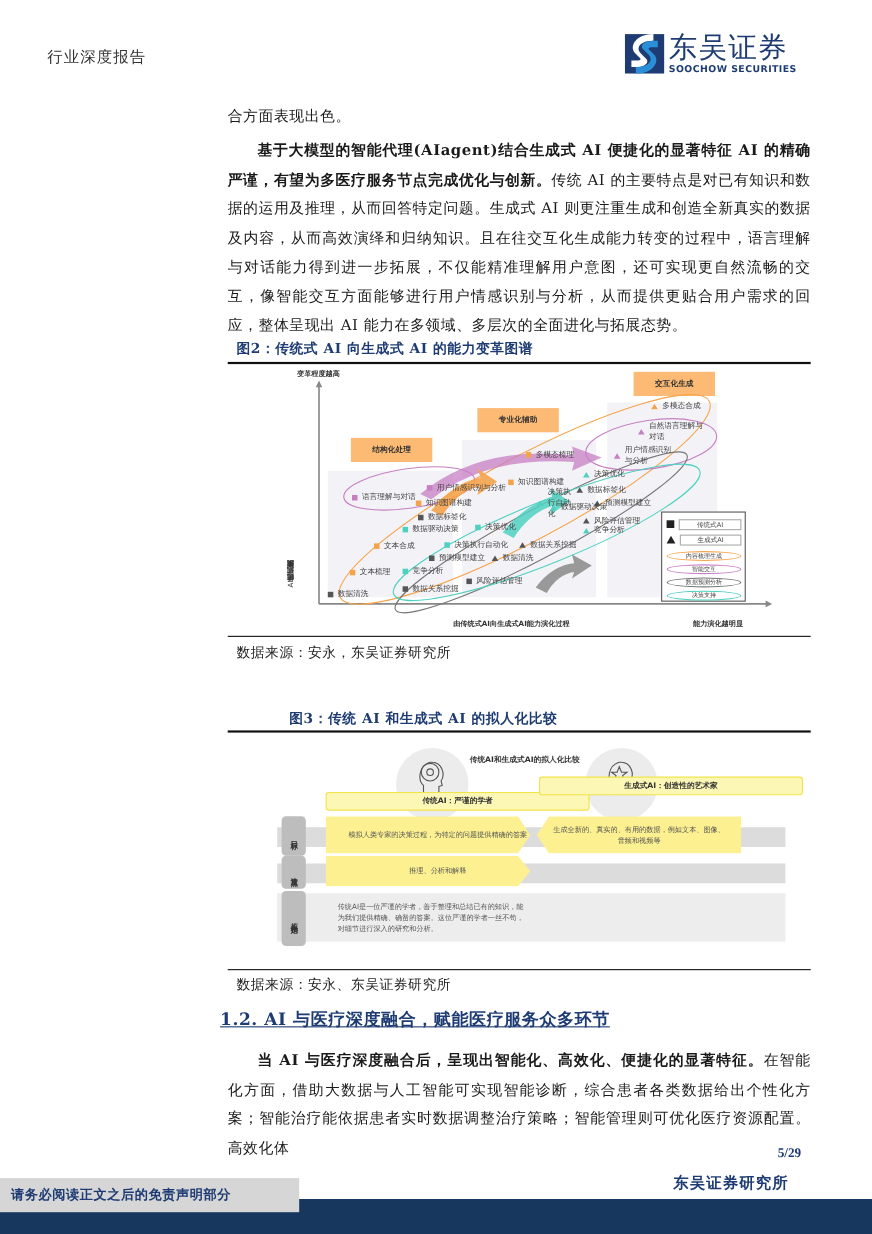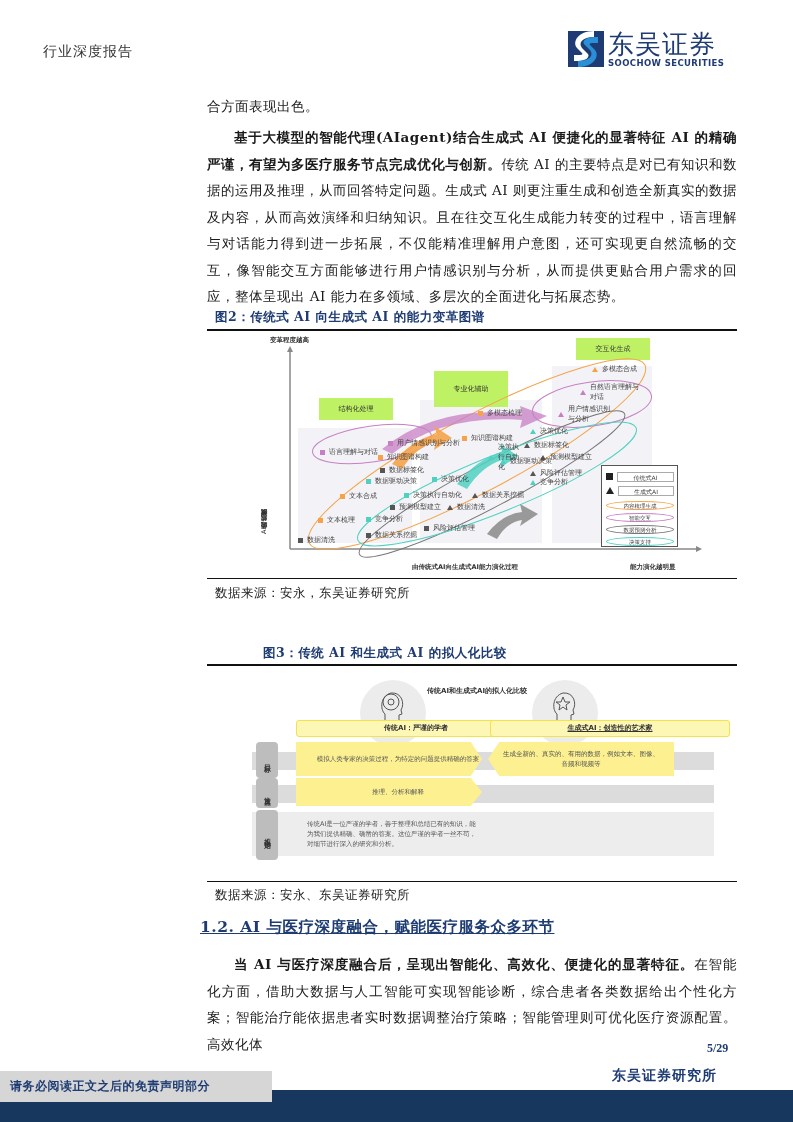--- a/index.html
+++ b/index.html
@@ -19,21 +19,21 @@
 
   .fig-title { position: absolute; left: 215px; font-size: 12.5px; font-weight: bold; color: #1e3c73; letter-spacing: 0.5px; }
   .rule { position: absolute; left: 207px; width: 530px; height: 2px; background: #111; }
   .source { position: absolute; left: 215px; font-size: 12.5px; color: #222; letter-spacing: 0.5px; }
 
   .section-h { position: absolute; left: 200px; top: 917px; font-size: 15.5px; font-weight: bold; color: #1e3c73; letter-spacing: 0.5px; text-decoration: underline; }
 
   
   .chart1 { position: absolute; left: 262px; top: 334px; width: 450px; height: 240px; font-family: "DejaVu Sans", sans-serif; }
   .c1-bg { position: absolute; background: #f3f3f7; }
-  .c1-stage { position: absolute; background: #bef264; font-size: 7px; font-weight: normal; color: #333; display: flex; align-items: center; justify-content: center; }
+  .c1-stage { position: absolute; background: #fdba74; font-size: 7px; font-weight: bold; color: #333; display: flex; align-items: center; justify-content: center; }
   .c1-item { position: absolute; font-size: 7px; color: #444; white-space: nowrap; display: flex; align-items: center; }
   .c1-item .mk { display: inline-block; width: 5px; height: 5px; margin-right: 4px; }
   .mk.tri { width: 0; height: 0; border-left: 3px solid transparent; border-right: 3px solid transparent; border-bottom: 5px solid #555; background: transparent !important; }
   .c1-axis-label { position: absolute; font-size: 6.5px; color: #333; font-weight: bold; }
   .c1-legend { position: absolute; left: 339px; top: 131px; width: 77px; height: 82px; border: 1px solid #555; background: #fff; }
   .lg-row { position: absolute; left: 4px; width: 68px; height: 11px; font-size: 6px; color: #444; display: flex; align-items: center; }
   .lg-box { margin-left: 4px; flex: 1; height: 10px; border: 1px solid #aaa; text-align: center; line-height: 9px; }
   .lg-ell { width: 68px; height: 9px; border-radius: 50%; border: 1px solid; text-align: center; line-height: 8px; font-size: 5.5px; }
 
   
@@ -89,21 +89,21 @@
     <polygon points="25,18 31,18 28,12" fill="#888"></polygon>
     <line x1="28" y1="215" x2="438" y2="215" stroke="#888" stroke-width="1.5"></line>
     <polygon points="434,212 434,218 440,215" fill="#888"></polygon>
   </svg>
 
   <div class="c1-bg" style="left:36px;top:94px;width:114px;height:115px;"></div>
   <div class="c1-bg" style="left:158px;top:66px;width:122px;height:143px;"></div>
   <div class="c1-bg" style="left:290px;top:32px;width:100px;height:177px;"></div>
 
   <div class="c1-stage" style="left:57px;top:64px;width:74px;height:22px;">结构化处理</div>
-  <div class="c1-stage" style="left:172px;top:37px;width:74px;height:36px;">专业化辅助</div>
+  <div class="c1-stage" style="left:172px;top:37px;width:74px;height:22px;">专业化辅助</div>
   <div class="c1-stage" style="left:314px;top:4px;width:74px;height:22px;">交互化生成</div>
 
   <svg style="position:absolute;left:0;top:0;" width="450" height="240">
     <ellipse cx="215" cy="120" rx="190" ry="38" transform="rotate(-28 215 120)" fill="none" stroke="#f5a34a" stroke-width="1"></ellipse>
     <ellipse cx="110" cy="110" rx="60" ry="18" transform="rotate(-8 110 110)" fill="none" stroke="#c77fc4" stroke-width="1"></ellipse>
     <ellipse cx="330" cy="70" rx="60" ry="22" transform="rotate(-8 330 70)" fill="none" stroke="#c77fc4" stroke-width="1"></ellipse>
     <ellipse cx="230" cy="150" rx="150" ry="22" transform="rotate(-28 230 150)" fill="none" stroke="#777" stroke-width="1"></ellipse>
     <ellipse cx="235" cy="150" rx="150" ry="28" transform="rotate(-22 235 150)" fill="none" stroke="#4fd1c1" stroke-width="1"></ellipse>
     <path d="M120 115 Q175 70 260 80 L258 72 L285 82 L258 94 L260 86 Q180 80 130 120 Z" fill="#c77fc4" opacity="0.75"></path>
     <path d="M130 130 Q150 105 175 100 L172 92 L190 104 L172 116 L174 108 Q155 112 140 135 Z" fill="#f5a34a" opacity="0.9"></path>
@@ -265,21 +265,21 @@
       </svg>
   </div>
   <div class="c2-circle" style="left:300px;top:8px;">
     <svg width="66" height="66">
         <path d="M25 42 L25 34 C20 30 20 16 31 13 C42 12 45 24 41 30 L42 34 L39 35 L39 40" fill="none" stroke="#555" stroke-width="1"></path>
         <polygon points="31,17 33,22 38,22 34,25 35,30 31,27 27,30 28,25 24,22 29,22" fill="none" stroke="#555" stroke-width="1"></polygon>
       </svg>
   </div>
 
   <div class="c2-head" style="left:64px;top:48px;">传统AI：严谨的学者</div>
-  <div class="c2-head" style="left:258px;top:48px;text-decoration:underline;">生成式AI：创造性的艺术家</div>
+  <div class="c2-head" style="left:258px;top:34px;">生成式AI：创造性的艺术家</div>
 
   <div class="c2-band" style="top:80px;height:18px;"></div>
   <div class="c2-tag" style="top:70px;height:36px;">目标</div>
   <div class="c2-cell left" style="left:64px;top:70px;width:186px;height:34px;">模拟人类专家的决策过程，为特定的问题提供精确的答案</div>
   <div class="c2-cell right" style="left:256px;top:70px;width:186px;height:34px;padding:0 14px;">生成全新的、真实的、有用的数据，例如文本、图像、音频和视频等</div>
 
   <div class="c2-band" style="top:113px;height:18px;"></div>
   <div class="c2-tag" style="top:106px;height:30px;font-size:6.5px;">注重点</div>
   <div class="c2-cell left" style="left:64px;top:106px;width:186px;height:28px;">推理、分析和解释</div>
 

